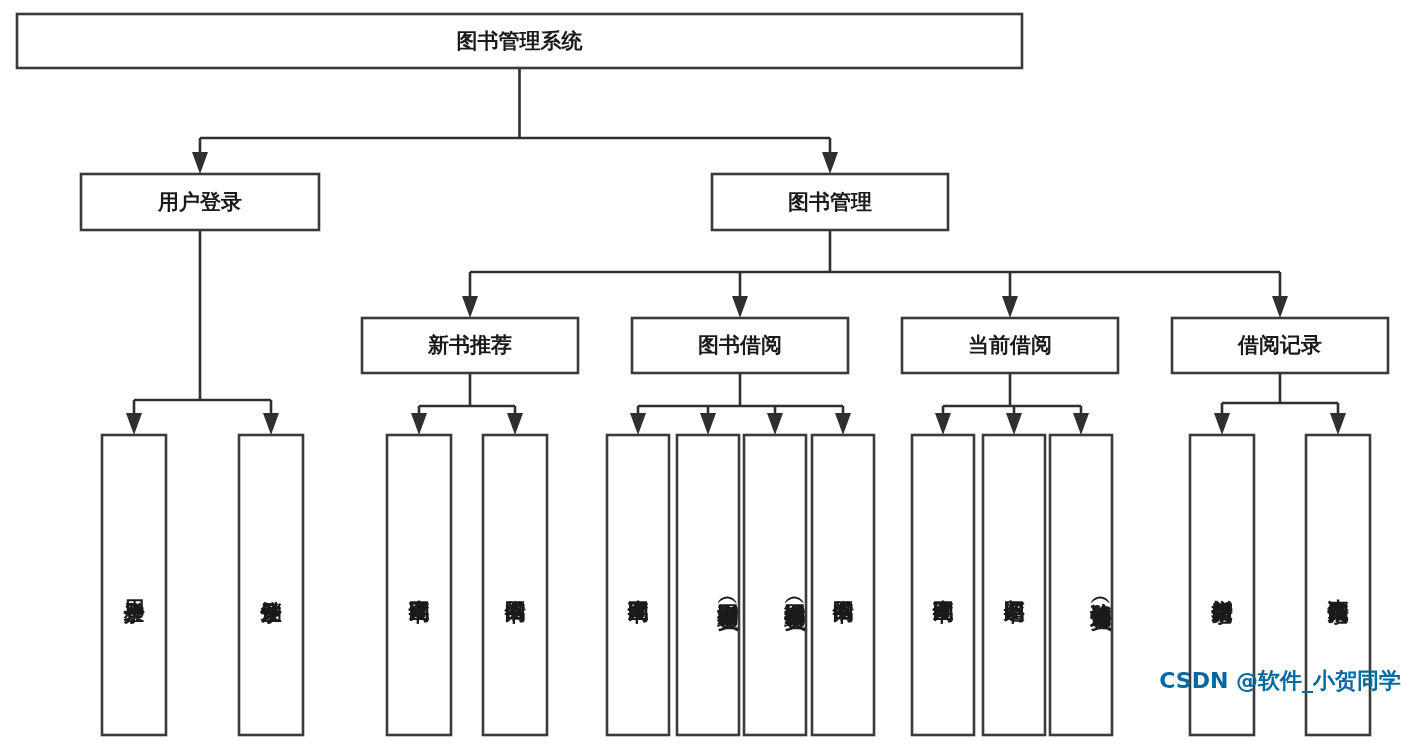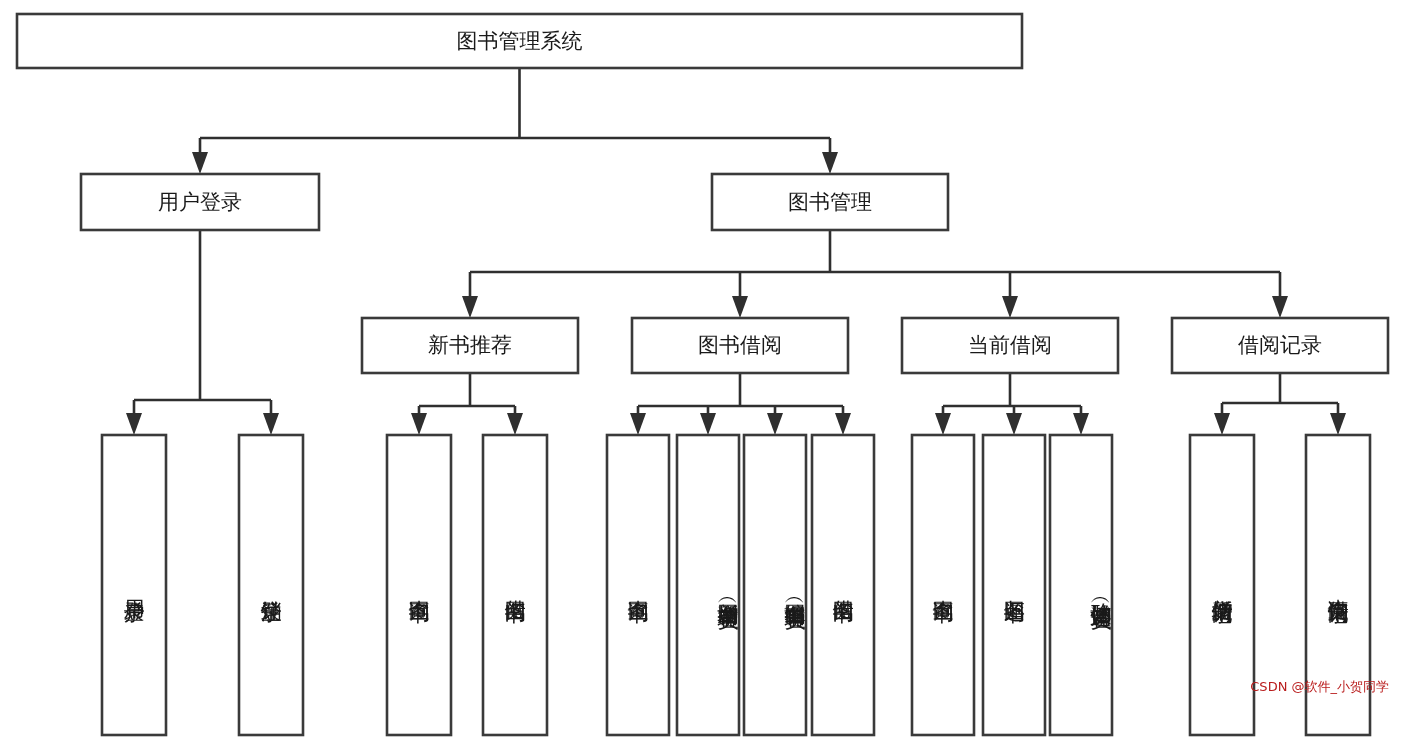--- a/index.html
+++ b/index.html
@@ -11,20 +11,21 @@
     width: 1405px;
     height: 747px;
     font-family: "DejaVu Sans", "Liberation Sans", sans-serif;
     overflow: hidden;
   }
   #diagram-root {
     position: relative;
     width: 1405px;
     height: 700px;
     background: #ffffff;
+    font-weight: bold;
   }
   svg#diagram-svg {
     position: absolute;
     left: 0;
     top: 0;
     width: 1405px;
     height: 747px;
   }
   .node-box {
     fill: #ffffff;
@@ -59,24 +60,24 @@
     font-size: 21px;
     line-height: 1.08;
     font-family: "DejaVu Sans", "Liberation Sans", sans-serif;
     writing-mode: vertical-rl;
     text-orientation: upright;
     letter-spacing: 1px;
     white-space: nowrap;
   }
   .watermark {
     position: absolute;
-    right: 16px;
+    right: 4px;
     bottom: 4px;
-    color: #b91c1c;
-    font-size: 13px;
+    color: #0369a1;
+    font-size: 22px;
     font-family: "DejaVu Sans", "Liberation Sans", sans-serif;
     white-space: nowrap;
     user-select: none;
   }
 </style>
 </head>
 <body>
 
 <div id="diagram-root">
 

